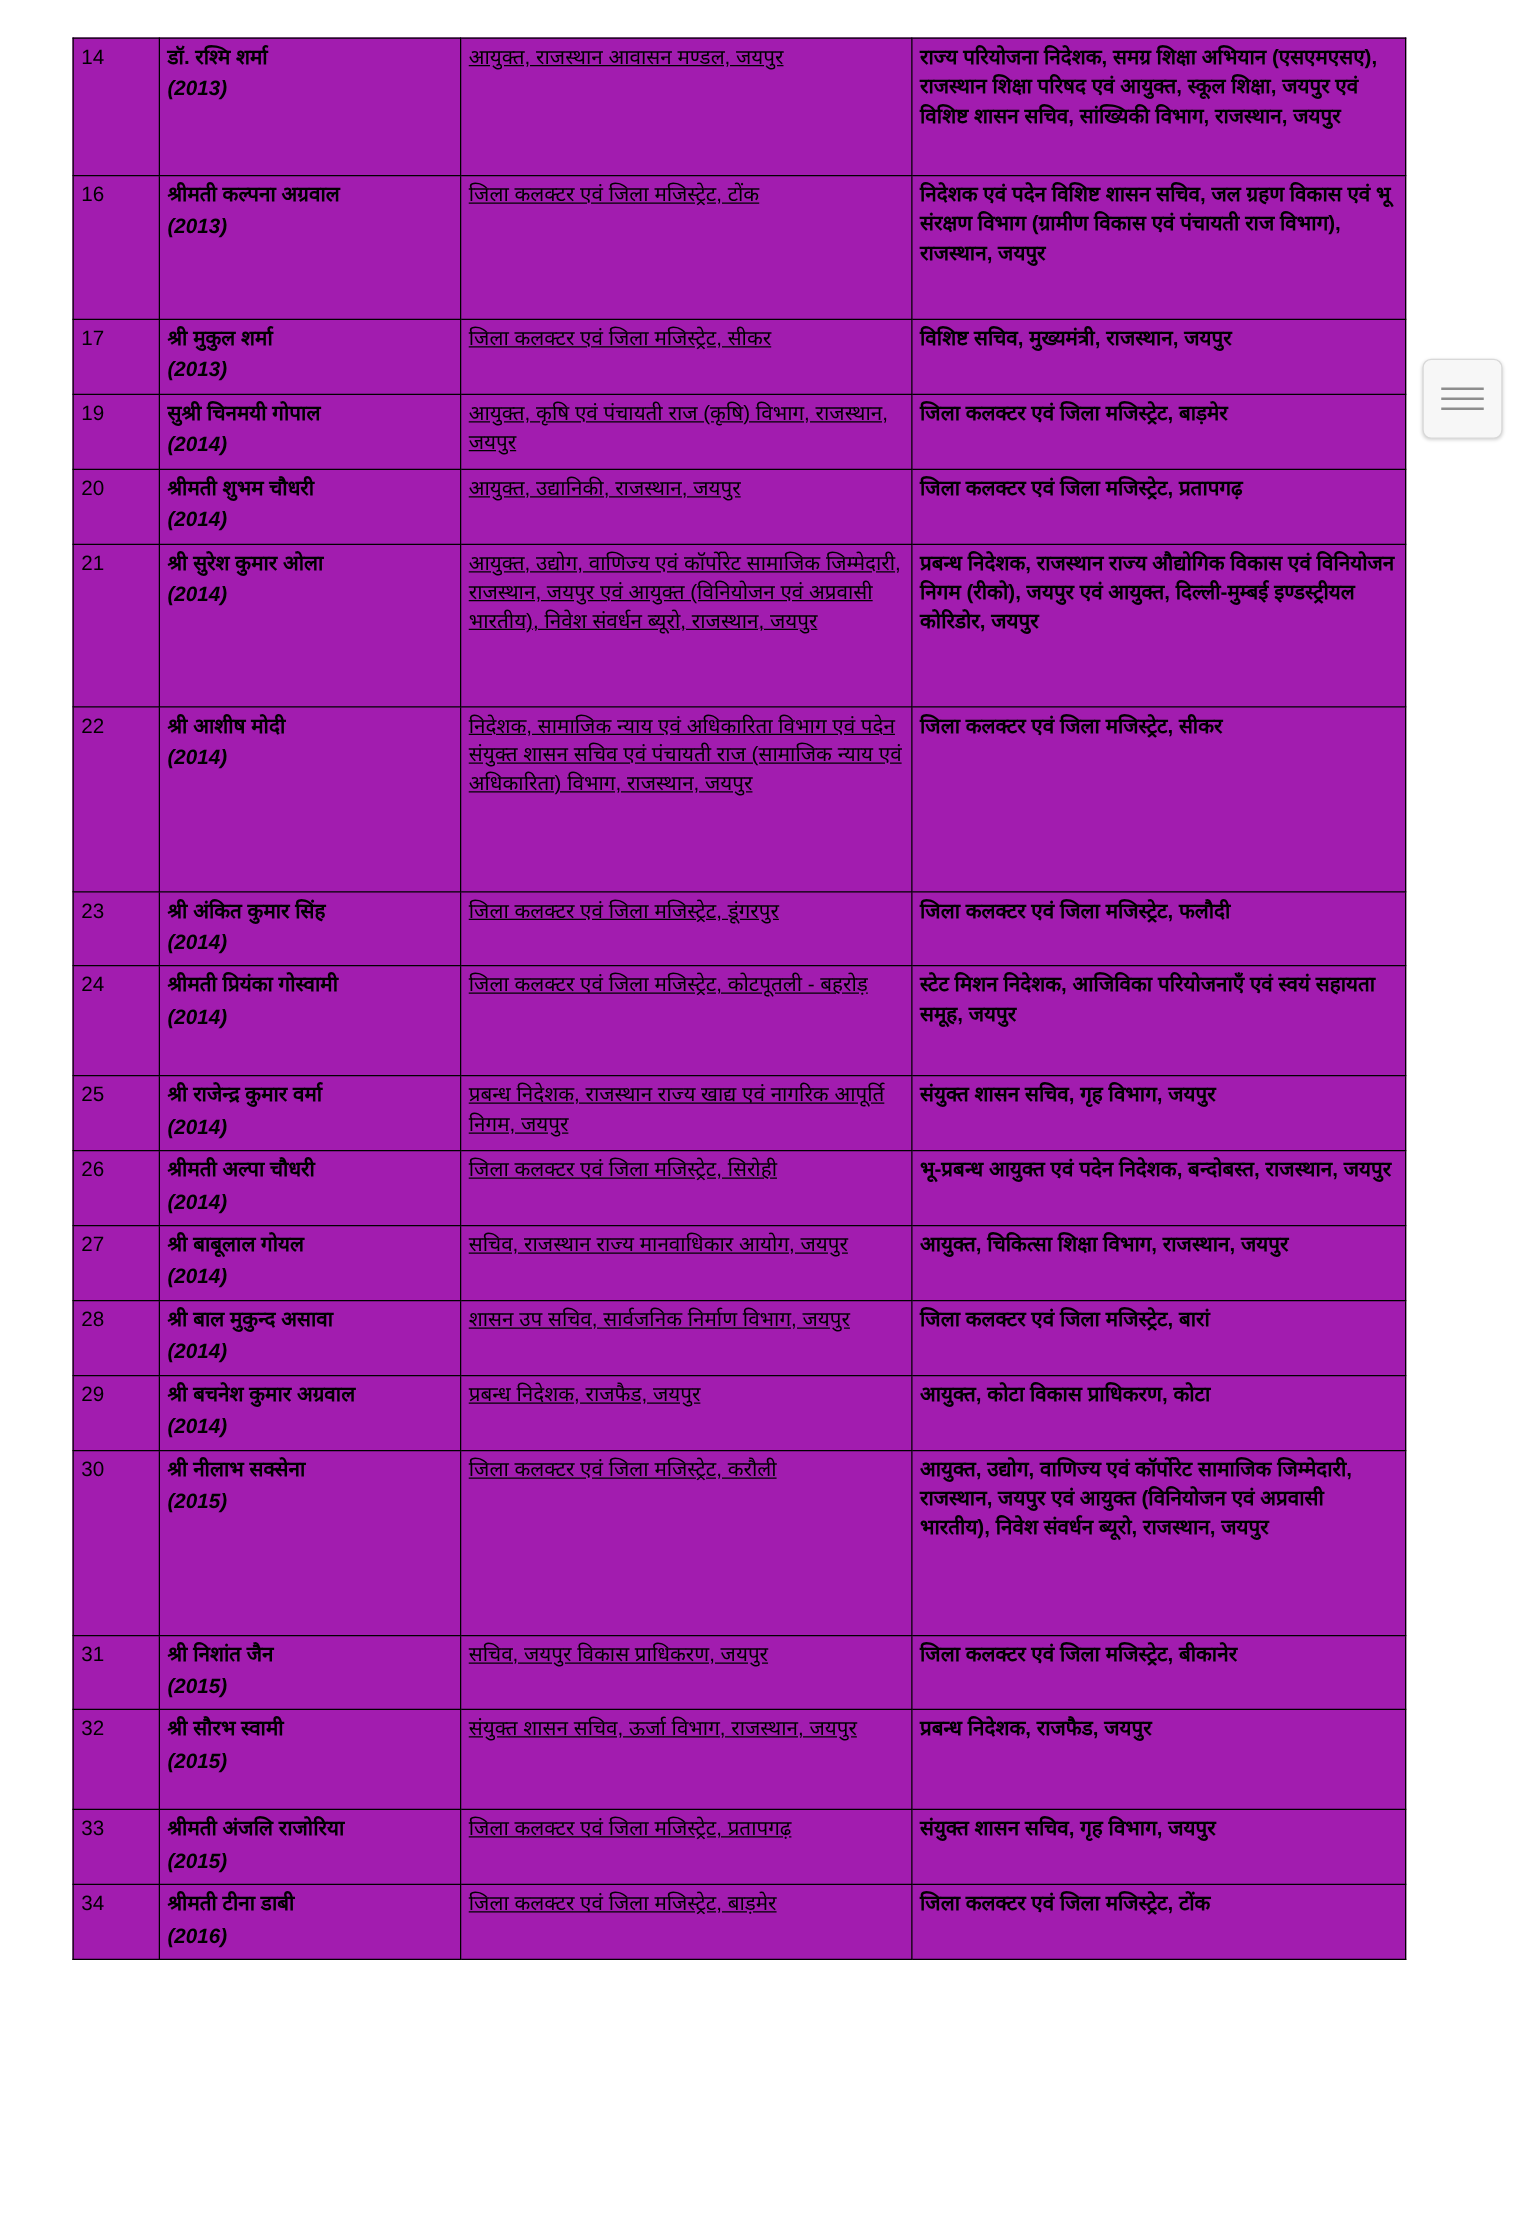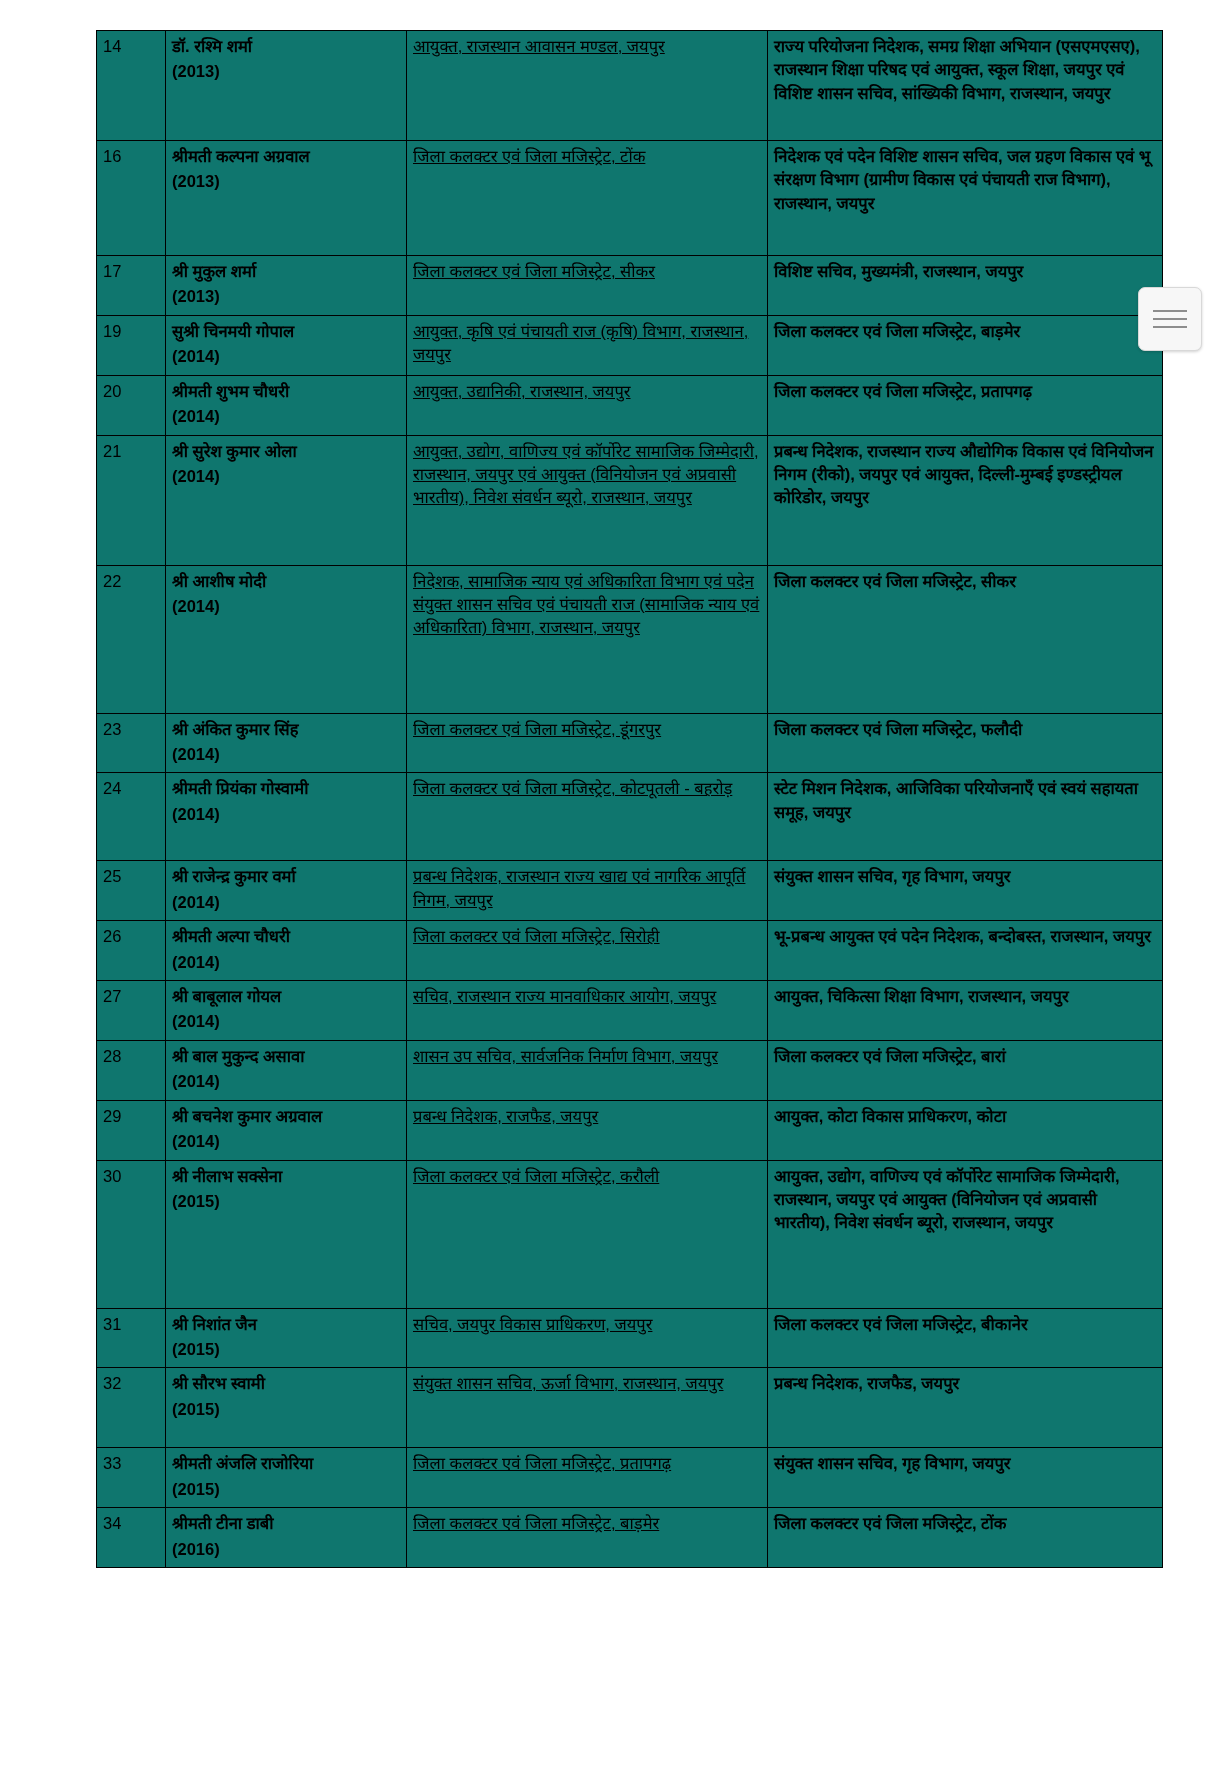--- a/index.html
+++ b/index.html
@@ -17,23 +17,23 @@
     position: relative;
     width: 1220px;
     min-height: 1779px;
     background: #fff;
     box-sizing: border-box;
     padding: 30px 0 0 0;
   }
   table.roster {
     border-collapse: collapse;
     table-layout: fixed;
-    margin-left: 96px;
+    margin-left: 58px;
     width: 1014px;
-    background: #0f766e;
+    background: #a21caf;
   }
   table.roster td {
     border: 1px solid #000;
     vertical-align: top;
     padding: 4px 6px 6px 6px;
     font-size: 16.5px;
     line-height: 1.42;
     color: #000;
     font-family: "Liberation Sans", sans-serif;
     word-wrap: break-word;
@@ -58,20 +58,21 @@
     font-weight: bold;
   }
   .name-line {
     display: block;
     font-weight: bold;
   }
   .year-line {
     display: block;
     font-weight: bold;
     margin-top: 2px;
+    font-style: italic;
   }
   
   .scroll-handle {
     position: absolute;
     right: 18px;
     top: 287px;
     width: 62px;
     height: 62px;
     background: #f7f7f7;
     border: 1px solid #d8d8d8;

